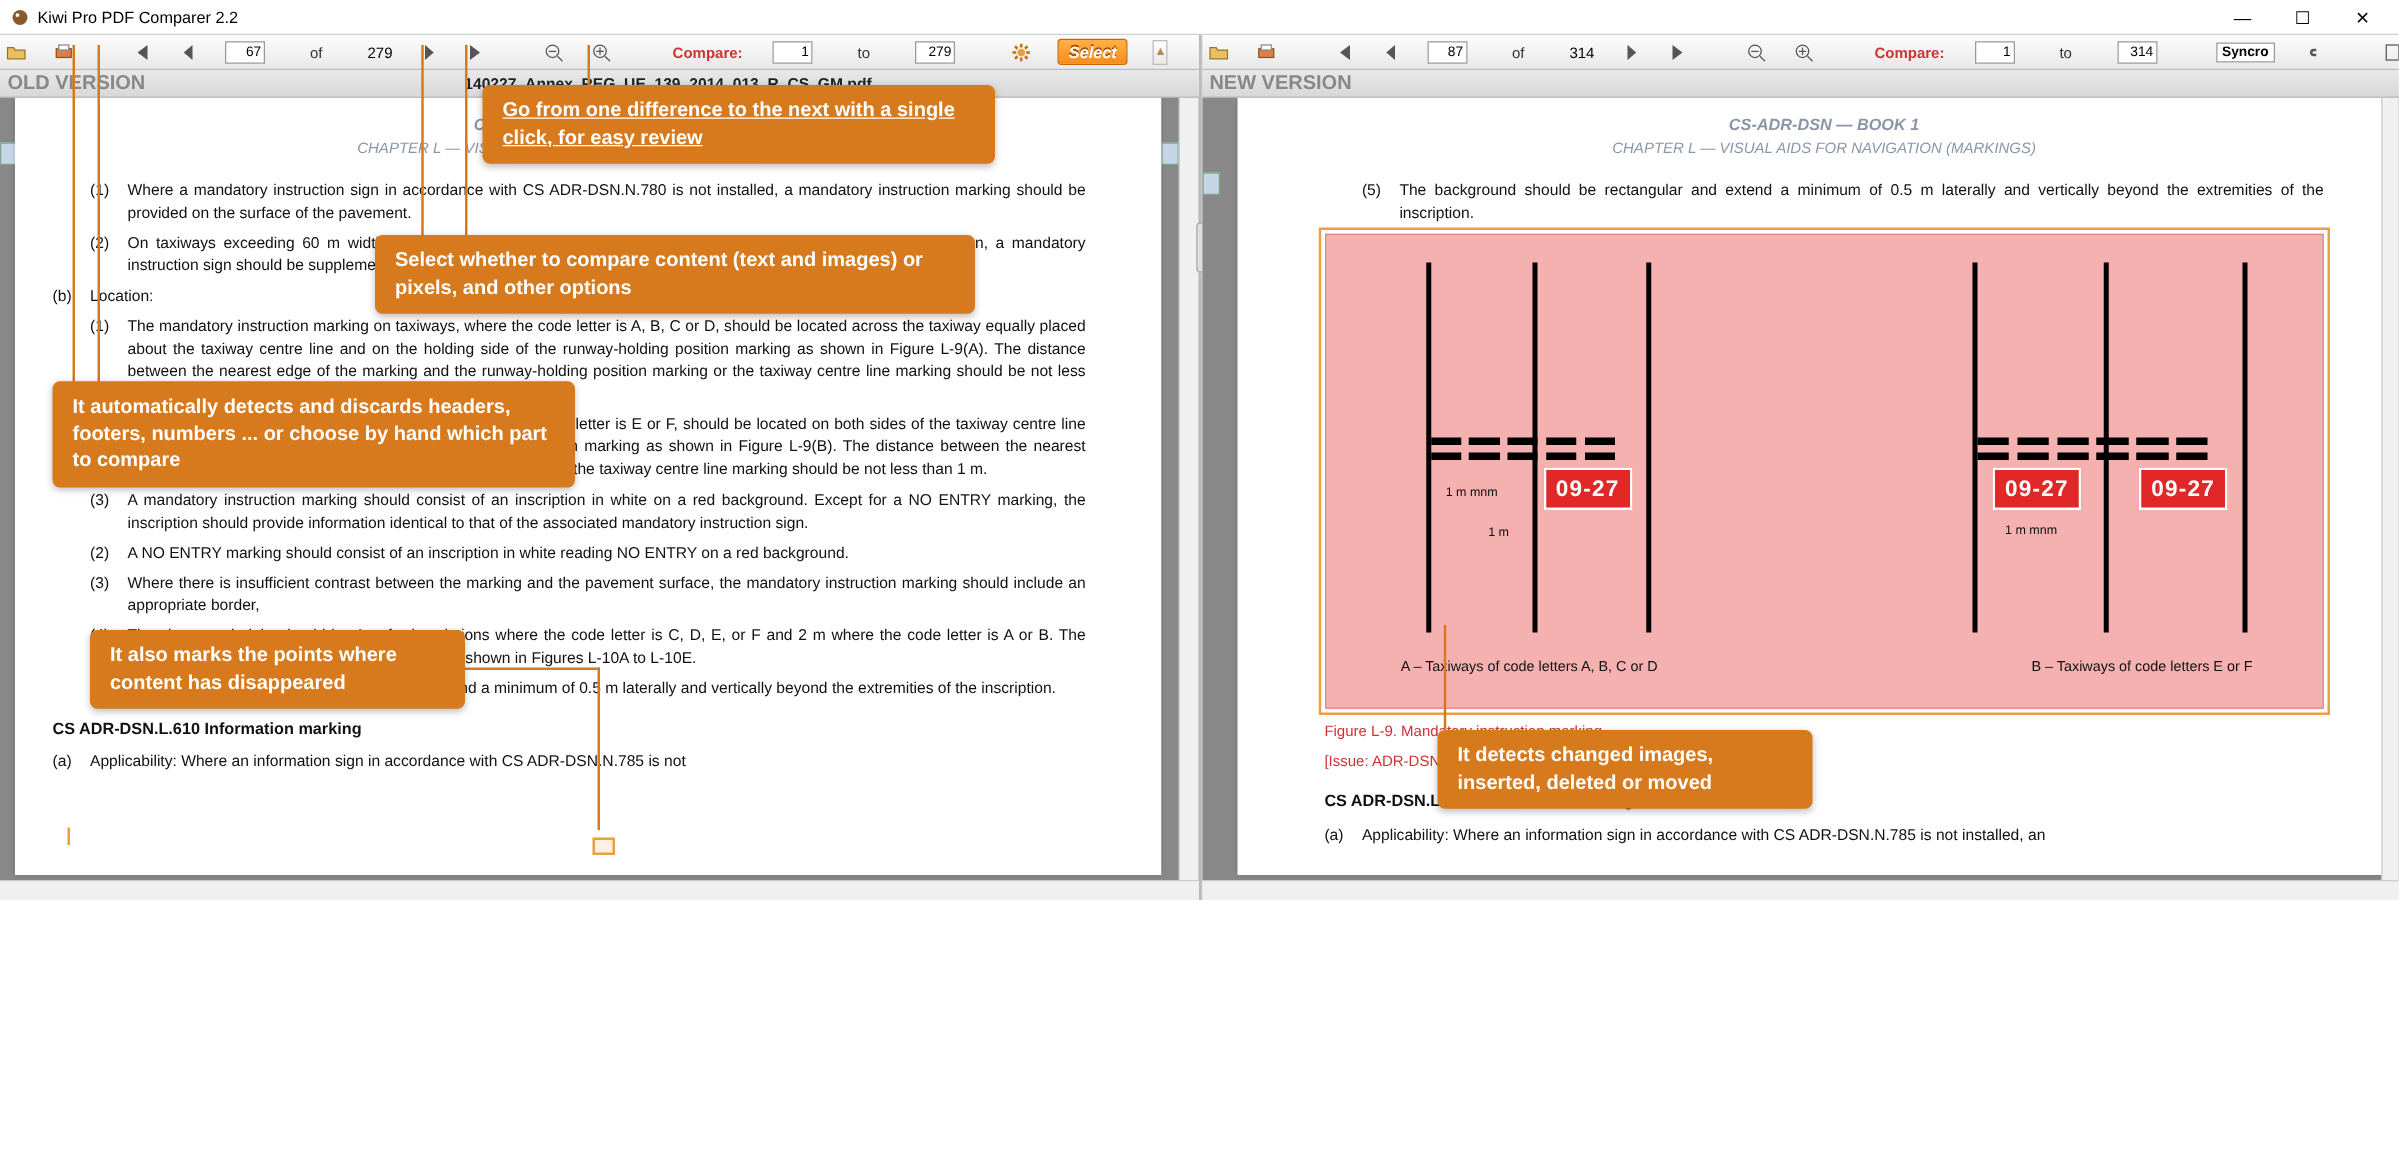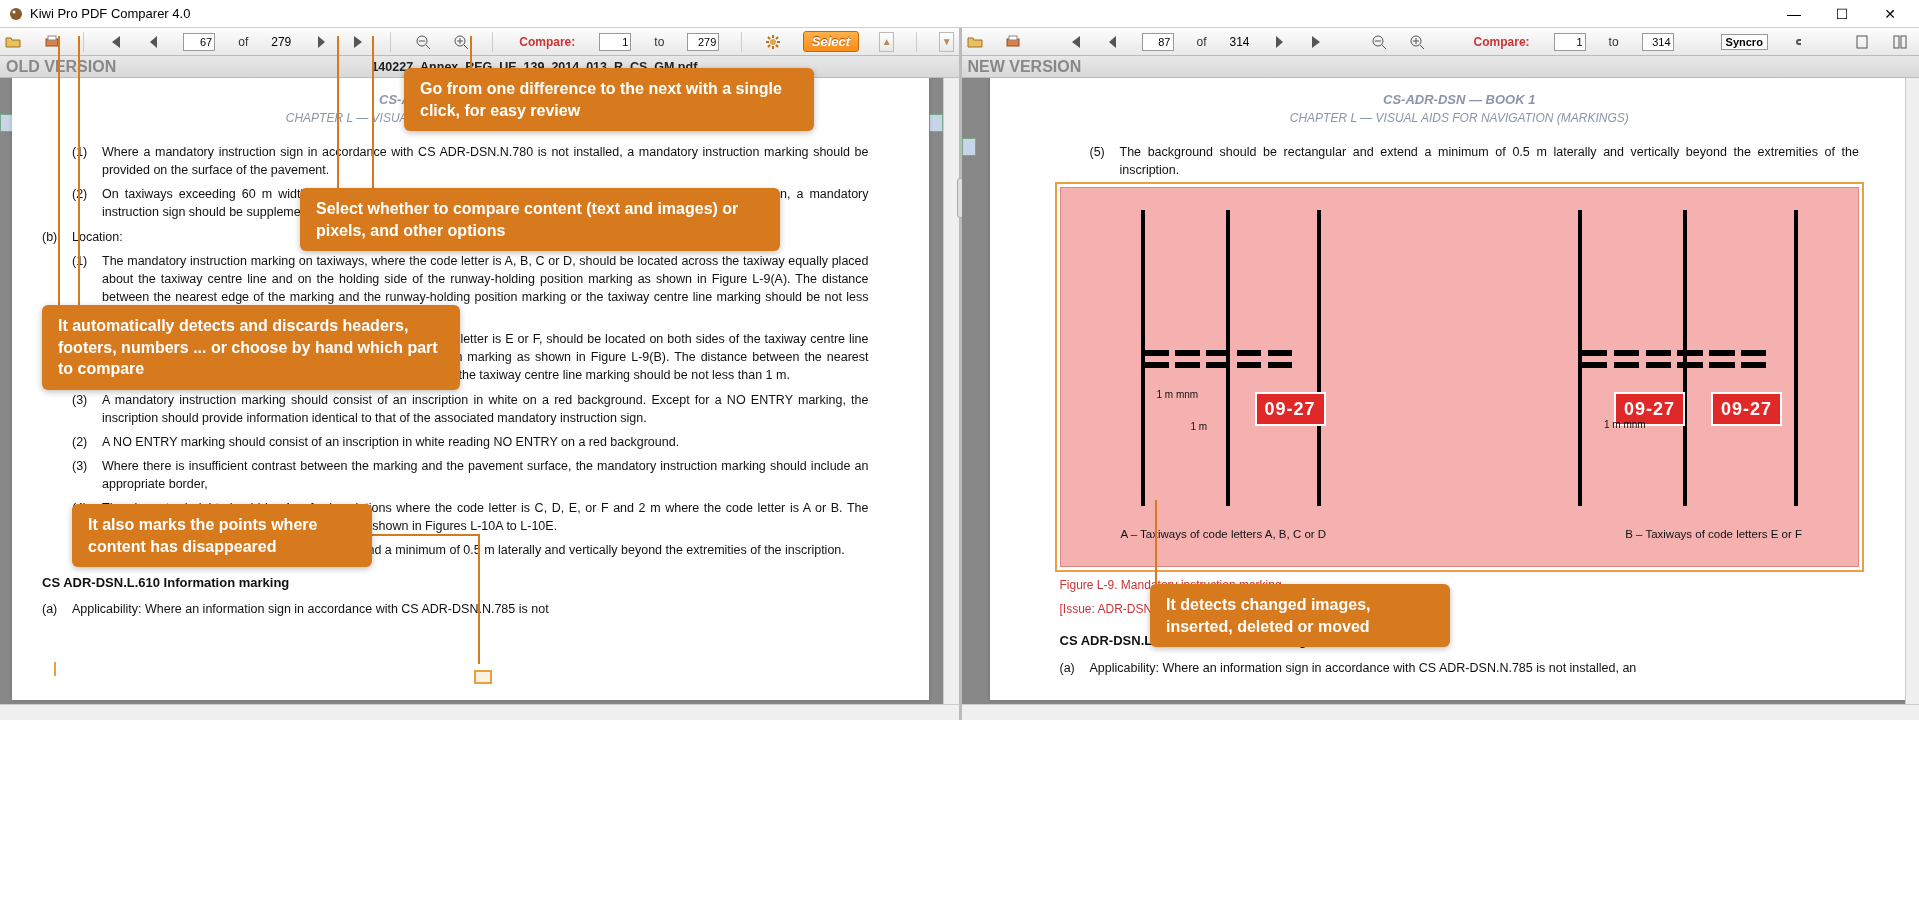--- a/index.html
+++ b/index.html
@@ -9,21 +9,21 @@
 .titlebar .title { flex: 1; font-size: 13px; }
 .winbtns { display: flex; gap: 18px; padding-right: 6px; font-size: 14px; }
 .winbtn { width: 30px; text-align: center; }
 .main { display: flex; height: 692px; }
 .pane { width: 50%; display: flex; flex-direction: column; border-right: 1px solid #bbb; position: relative; }
 .toolbar { height: 28px; background: linear-gradient(#fdfdfd,#e8e8e8); border-bottom: 1px solid #bbb; display: flex; align-items: center; padding: 0 4px; gap: 20px; font-size: 12px; }
 .tbtn { width: 22px; height: 22px; display: flex; align-items: center; justify-content: center; border: 1px solid transparent; border-radius: 2px; }
 .tbtn svg { width: 16px; height: 16px; }
 .sep { width: 1px; height: 20px; background: #ccc; margin: 0 2px; }
 .pginput { width: 32px; height: 18px; text-align: right; border: 1px solid #999; font-size: 11px; padding-right: 2px; }
-.oftxt { margin: 0 3px; color: #333; }
+.oftxt { margin: 0 16px; color: #333; }
 .cmplabel { color: #c33; font-weight: bold; margin: 0 4px; }
 .gearbtn { width: 22px; height: 22px; }
 .comparebtn { background: linear-gradient(#ffb04a,#f78c1a); border: 1px solid #c66a00; border-radius: 3px; padding: 2px 8px; color: #fff; font-weight: bold; font-style: italic; font-size: 13px; text-shadow: 0 -1px 0 #a05000; }
 .arrowbtn { width: 18px; height: 20px; border: 1px solid #bbb; background: linear-gradient(#fff,#e8e8e8); display: flex; align-items: center; justify-content: center; font-size: 10px; color: #b85; }
 .subhdr { height: 22px; background: linear-gradient(#e8e8e8,#d8d8d8); border-bottom: 1px solid #bbb; display: flex; align-items: center; padding: 0 6px; }
 .vlabel { color: #888; font-weight: bold; font-size: 16px; }
 .fname { flex: 1; text-align: center; font-weight: bold; font-size: 12.5px; color: #222; }
 .docarea { flex: 1; position: relative; background: #888; overflow: hidden; }
 .hsb { height: 16px; background: #f0f0f0; border-top: 1px solid #ccc; }
 .page { position: absolute; background: #fff; box-shadow: 0 0 4px rgba(0,0,0,.2); overflow: hidden; }
@@ -44,21 +44,21 @@
 .calloutline { position: absolute; background: #d77a1e; z-index: 40; }
 .syncrobtn { font-weight: bold; font-size: 11px; padding: 1px 4px; border: 1px solid #999; background: #fff; margin: 0 3px; }
 .diagram { background: #f5b0b0; border: 1px solid #d88; position: relative; height: 380px; margin: 8px 0 10px 0; }
 .diagramborder { position: absolute; inset: -6px; border: 2px solid #e8a040; pointer-events: none; }
 .lane { position: absolute; top: 22px; bottom: 60px; width: 240px; }
 .lane1 { left: 50px; }
 .lane2 { right: 50px; }
 .vline { position: absolute; top: 0; bottom: 0; width: 4px; background: #000; }
 .dashedblk { position: absolute; height: 18px; left: 34px; right: 34px; top: 140px; }
 .dash { position: absolute; top:0; height: 6px; background: #000; }
-.redsign { position: absolute; background: #e02828; color: #fff; font-weight: bold; font-size: 18px; padding: 2px 8px; border: 2px solid #fff; top: 182px; letter-spacing: 1px; margin-left: 20px; }
+.redsign { position: absolute; background: #e02828; color: #fff; font-weight: bold; font-size: 18px; padding: 2px 8px; border: 2px solid #fff; top: 164px; letter-spacing: 1px; }
 .mlabel { position: absolute; font-size: 10px; color: #111; }
 .caplabel { position: absolute; bottom: 24px; font-size: 11.5px; color: #111; }
 .splitter { width: 6px; background: #e8e8e8; border-left: 1px solid #bbb; border-right: 1px solid #bbb; position: relative; }
 .splitgrip { position: absolute; top: 150px; width: 14px; height: 40px; left: -4px; background: #ddd; border:1px solid #aaa; border-radius: 3px; }
 .vscroll { width: 16px; background: #f0f0f0; border-left: 1px solid #ccc; }
 .sidehandle { position: absolute; width: 14px; height: 18px; background: #c8d4e8; border: 1px solid #7a8; font-size: 9px; }
 .sidehandle.l { left: 0; } .sidehandle.r { right: 0; }
 .figcap { color: #c33; font-size: 12px; margin-bottom: 6px; }
 .issue { color: #c33; font-size: 12px; margin-bottom: 14px; }
 .deletedbar { position: absolute; left: 42px; width: 2px; height: 14px; background: #e8a040; }
@@ -66,21 +66,21 @@
 </head>
 <body>
 
 <div class="titlebar">
   <span class="icon">
     <svg viewBox="0 0 16 16">
         <circle cx="8" cy="8" r="6" fill="#8a5a2a"></circle>
         <circle cx="6" cy="6" r="1.5" fill="#fff"></circle>
       </svg>
   </span>
-  <span class="title">Kiwi Pro PDF Comparer 4.0</span>
+  <span class="title">Kiwi Pro PDF Comparer 2.2</span>
   <div class="winbtns">
     <div class="winbtn">—</div>
     <div class="winbtn">☐</div>
     <div class="winbtn">✕</div>
   </div>
 </div>
 
 <div class="main">
 
 <div class="pane">
@@ -385,21 +385,21 @@
             </div>
 
       </div>
     </div>
     <div class="vscroll" style="position:absolute;right:0;top:0;bottom:0;"></div>
   </div>
   <div class="hsb"></div>
 </div>
 </div>
 
-<div class="callout" style="left:404px; top:68px; width:410px;">Go from one difference to the next with a single click, for easy review</div>
+<div class="callout" style="left:386px; top:68px; width:410px;text-decoration:underline;">Go from one difference to the next with a single click, for easy review</div>
 <div class="calloutline" style="left:470px;top:36px;width:2px;height:34px;"></div>
 
 <div class="callout" style="left:300px; top:188px; width:480px;">Select whether to compare content (text and images) or pixels, and other options</div>
 <div class="calloutline" style="left:372px;top:36px;width:2px;height:154px;"></div>
 <div class="calloutline" style="left:337px;top:36px;width:2px;height:154px;"></div>
 
 <div class="callout" style="left:30px; top:305px; width:418px;margin-left:12px;">It automatically detects and discards headers, footers, numbers ... or choose by hand which part to compare</div>
 <div class="calloutline" style="left:58px;top:36px;width:2px;height:270px;"></div>
 <div class="calloutline" style="left:78px;top:36px;width:2px;height:270px;"></div>
 

